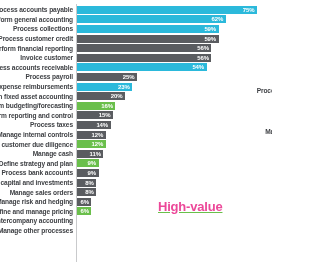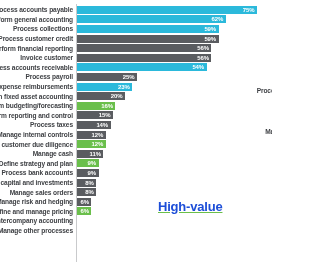--- a/index.html
+++ b/index.html
@@ -113,21 +113,21 @@
   }
 
   
   #annotation {
     position: absolute;
     left: 158px;
     top: 199px;
     font-size: 13px;
     line-height: 15px;
     font-weight: bold;
-    color: #1d4ed8;
+    color: #ec4899;
     text-decoration: underline;
     text-decoration-color: #6abf4b;
     text-underline-offset: 1px;
     letter-spacing: -0.2px;
     filter: blur(0.3px);
   }
 </style>
 </head>
 <body>
 

